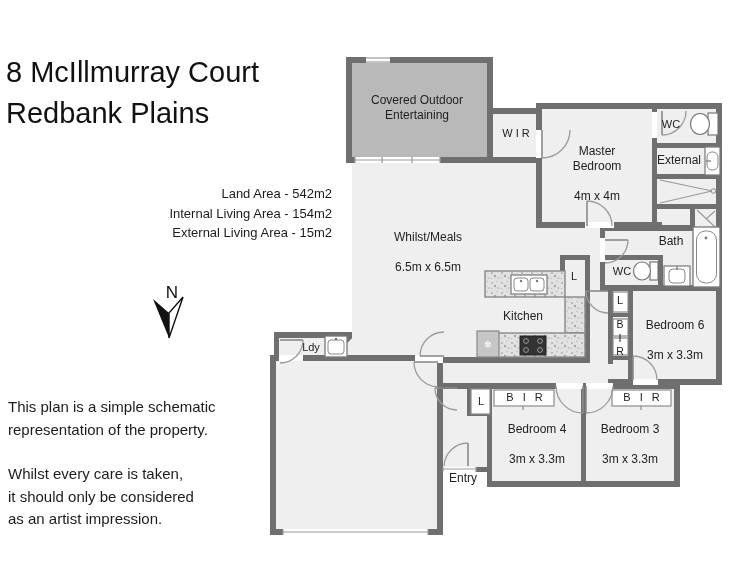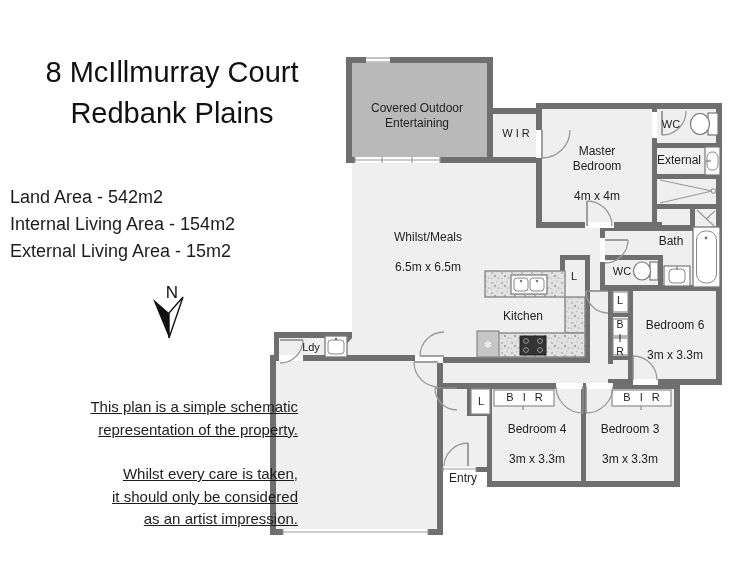--- a/index.html
+++ b/index.html
@@ -5,26 +5,26 @@
   html,body{margin:0;padding:0;background:#ffffff;}
   #stage{position:relative;width:750px;height:587px;background:#ffffff;overflow:hidden;
          font-family:"Liberation Sans", sans-serif;color:#1c1c1c;}
   #plan-svg{position:absolute;left:0;top:0;}
   .lbl{position:absolute;transform:translate(-50%,-50%);text-align:center;
        white-space:pre-line;font-size:12px;line-height:1.25;color:#222;}
   .lbl span{display:block;}
   .sm{font-size:11px;}
   .spaced{letter-spacing:3px;}
   .vert{font-size:10.5px;line-height:1.3;letter-spacing:0;}
-  .title{position:absolute;left:6px;top:52px;width:332px;text-align:center;
+  .title{position:absolute;left:6px;top:52px;width:332px;text-align:left;
          font-size:29px;line-height:1.42;color:#111;white-space:pre-line;}
-  .areas{position:absolute;left:10px;top:184px;width:322px;text-align:left;
-         font-size:18px;line-height:1.5;white-space:pre-line;}
-  .disclaimer{position:absolute;left:8px;top:396px;width:290px;text-align:right;
-         font-size:15px;line-height:1.5;text-decoration:underline;}
+  .areas{position:absolute;left:10px;top:184px;width:322px;text-align:right;
+         font-size:13px;line-height:1.5;white-space:pre-line;}
+  .disclaimer{position:absolute;left:8px;top:396px;width:290px;text-align:left;
+         font-size:15px;line-height:1.5;}
   .disclaimer .para{white-space:pre-line;margin-bottom:22px;}
   .north-n{position:absolute;transform:translate(-50%,-50%);left:172px;top:293px;
          font-size:17px;color:#111;}
   .snow{position:absolute;transform:translate(-50%,-50%);left:488px;top:344px;
         font-size:10px;color:#ffffff;}
 </style>
 </head>
 <body>
 
 <div id="stage">
@@ -248,21 +248,21 @@
 External Living Area - 15m2</div>
   <div class="north-n">N</div>
   <div class="disclaimer">
     <div class="para">This plan is a simple schematic
 representation of the property.</div>
     <div class="para">Whilst every care is taken,
 it should only be considered
 as an artist impression.</div>
   </div>
 
-  <div class="lbl" style="left:417px;top:116px">Covered Outdoor
+  <div class="lbl" style="left:417px;top:108px">Covered Outdoor
 Entertaining</div>
   <div class="lbl sm" style="left:516px;top:134px">W I R</div>
   <div class="lbl" style="left:597px;top:174px">
     <span>Master
 Bedroom</span>
     <span>4m x 4m</span>
   </div>
   <div class="lbl sm" style="left:671px;top:125px">WC</div>
   <div class="lbl" style="left:679px;top:160px">External</div>
   <div class="lbl" style="left:671px;top:241px">Bath</div>

